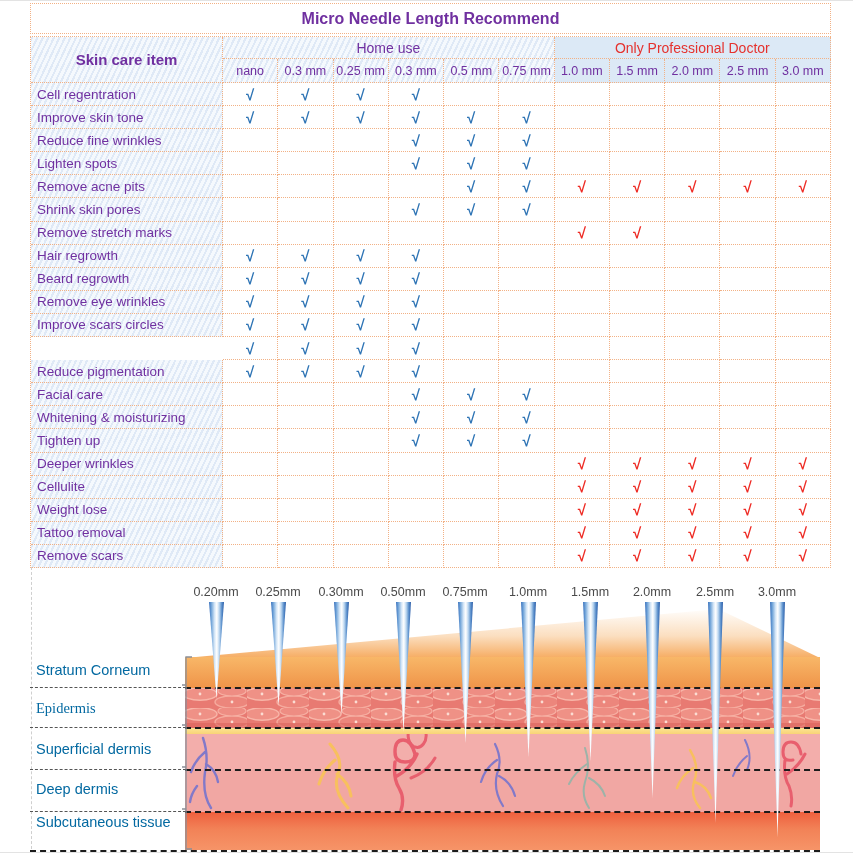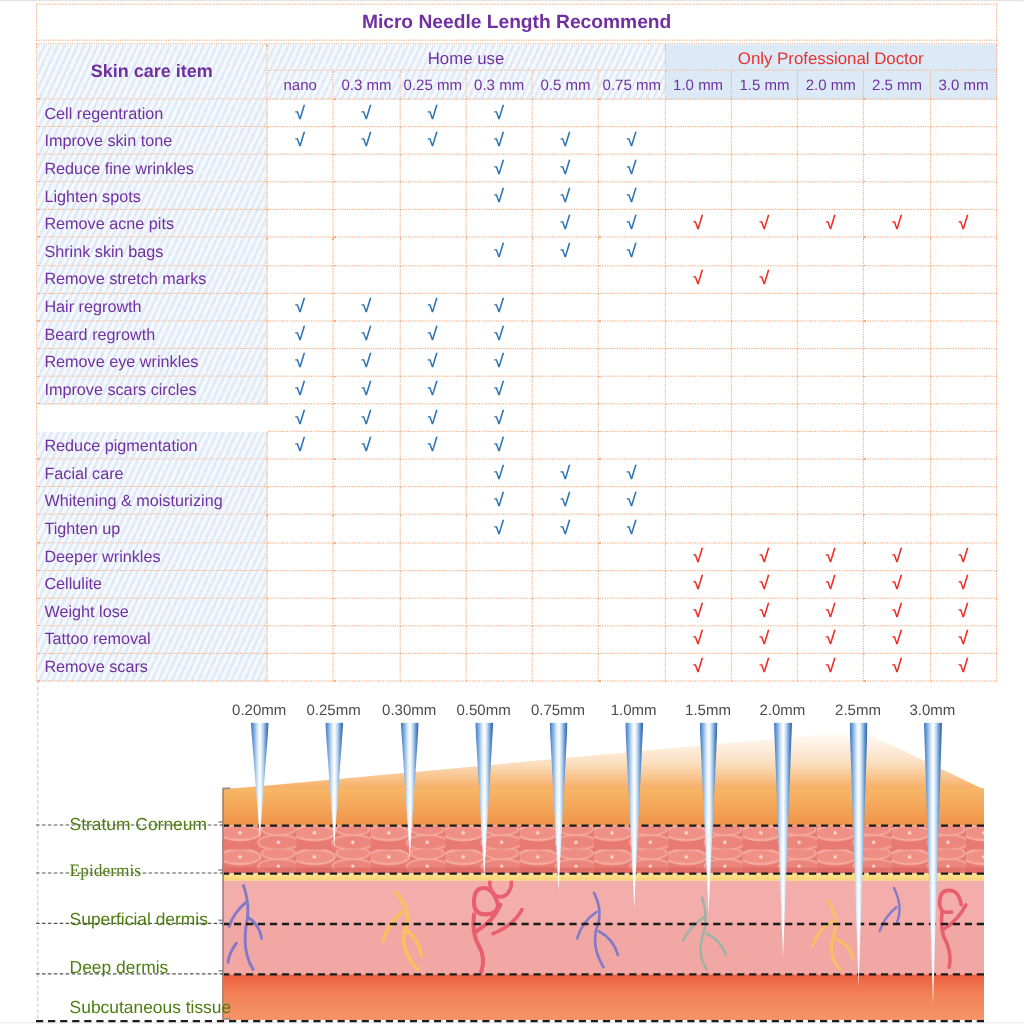--- a/index.html
+++ b/index.html
@@ -52,21 +52,21 @@
   .layer { position:absolute; left:185px; width:635px; z-index:2; }
   .stratum { top:90px; height:31px; background:linear-gradient(180deg,#f8b768,#ef9449); }
   .epi { top:121px; height:40px; }
   .ystrip { top:161px; height:6px; background:linear-gradient(180deg,#fce493,#f9d377); }
   .sdermis { top:167px; height:36px; background:#f3aeab; }
   .ddermis { top:203px; height:42px; background:#f1a7a3; }
   .subcut { top:245px; height:38px; background:linear-gradient(180deg,#ee5f3e 0%,#f28257 45%,#f69468 100%); }
   .bdash { position:absolute; left:185px; width:635px; border-top:2px dashed #1c1c1c; z-index:4; }
   .ldash { position:absolute; left:30px; width:156px; border-top:1.5px dashed #555; z-index:4; }
   .bottomdash { position:absolute; left:30px; width:790px; border-top:2px dashed #1c1c1c; z-index:4; }
-  .llabel { position:absolute; left:58px; width:142px; font-size:14.5px; color:#4d7c0f; line-height:17px; z-index:5;margin-top:18px; }
+  .llabel { position:absolute; left:36px; width:142px; font-size:14.5px; color:#0369a1; line-height:17px; z-index:5; }
   .vessels { position:absolute; left:185px; top:167px; z-index:3; }
   .bracket { position:absolute; left:180px; top:88px; z-index:5; }
 </style>
 </head>
 <body>
 
 <div class="page">
 
   <div class="title-row">Micro Needle Length Recommend</div>
   <div id="grid">
@@ -137,21 +137,21 @@
       <div class="c chk" style="grid-area: 7 / 3;"></div>
       <div class="c chk" style="grid-area: 7 / 4;"></div>
       <div class="c chk" style="grid-area: 7 / 5;"></div>
       <div class="c chk" style="grid-area: 7 / 6; color: rgb(46, 116, 181);">√</div>
       <div class="c chk" style="grid-area: 7 / 7; color: rgb(46, 116, 181);">√</div>
       <div class="c chk" style="grid-area: 7 / 8; color: rgb(238, 43, 36);">√</div>
       <div class="c chk" style="grid-area: 7 / 9; color: rgb(238, 43, 36);">√</div>
       <div class="c chk" style="grid-area: 7 / 10; color: rgb(238, 43, 36);">√</div>
       <div class="c chk" style="grid-area: 7 / 11; color: rgb(238, 43, 36);">√</div>
       <div class="c chk" style="grid-area: 7 / 12; color: rgb(238, 43, 36);">√</div>
-      <div class="c hatch rowlabel" style="grid-area: 8 / 1;">Shrink skin bags</div>
+      <div class="c hatch rowlabel" style="grid-area: 8 / 1;">Shrink skin pores</div>
       <div class="c chk" style="grid-area: 8 / 2;"></div>
       <div class="c chk" style="grid-area: 8 / 3;"></div>
       <div class="c chk" style="grid-area: 8 / 4;"></div>
       <div class="c chk" style="grid-area: 8 / 5; color: rgb(46, 116, 181);">√</div>
       <div class="c chk" style="grid-area: 8 / 6; color: rgb(46, 116, 181);">√</div>
       <div class="c chk" style="grid-area: 8 / 7; color: rgb(46, 116, 181);">√</div>
       <div class="c chk" style="grid-area: 8 / 8;"></div>
       <div class="c chk" style="grid-area: 8 / 9;"></div>
       <div class="c chk" style="grid-area: 8 / 10;"></div>
       <div class="c chk" style="grid-area: 8 / 11;"></div>

